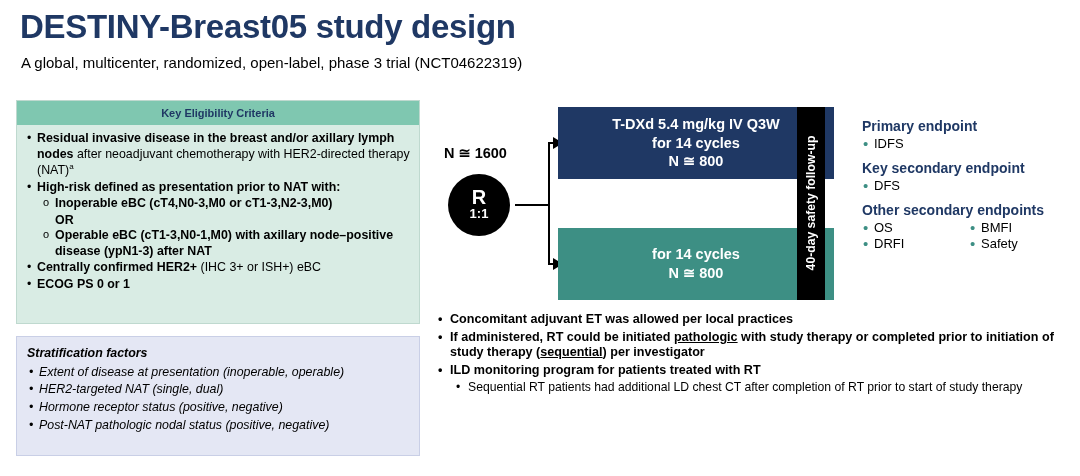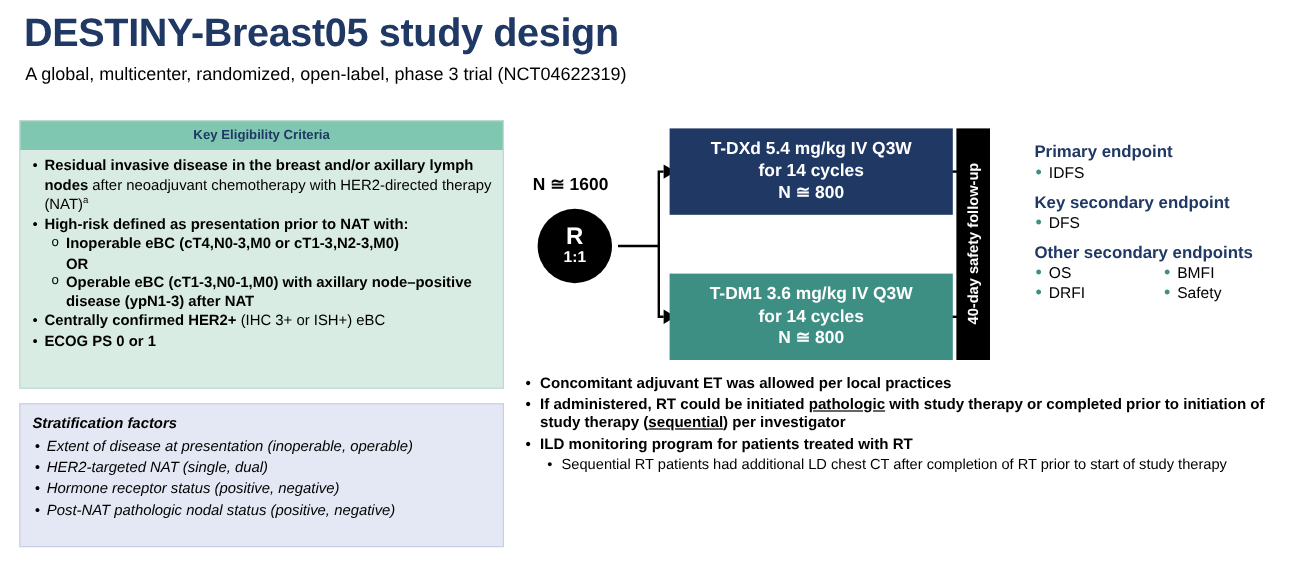--- a/index.html
+++ b/index.html
@@ -137,21 +137,21 @@
     line-height: 1;
     padding-top: 13px;
   }
   .rand-circle .r-ratio {
     font-size: 13px;
     line-height: 1.1;
   }
 
   .arm {
     position: absolute;
-    width: 236px;
+    width: 276px;
     color: #ffffff;
     text-align: center;
     font-weight: bold;
     font-size: 14.5px;
     line-height: 1.28;
     display: flex;
     flex-direction: column;
     justify-content: center;
   }
   .arm-top {
@@ -330,21 +330,20 @@
     <path d="M288,164 L296,164" stroke="#000" stroke-width="2" fill="none"></path>
   </svg>
 
   <div class="arm arm-top">
     <div>T-DXd 5.4 mg/kg IV Q3W</div>
     <div>for 14 cycles</div>
     <div>N ≅ 800</div>
   </div>
 
   <div class="arm arm-bottom">
-    <div>T-DM1 3.6 mg/kg IV Q3W</div>
     <div>for 14 cycles</div>
     <div>N ≅ 800</div>
   </div>
 
   <div class="followup">
     <span>40-day safety follow-up</span>
   </div>
 
   <div class="endpoints">
     <div class="ep-group">

